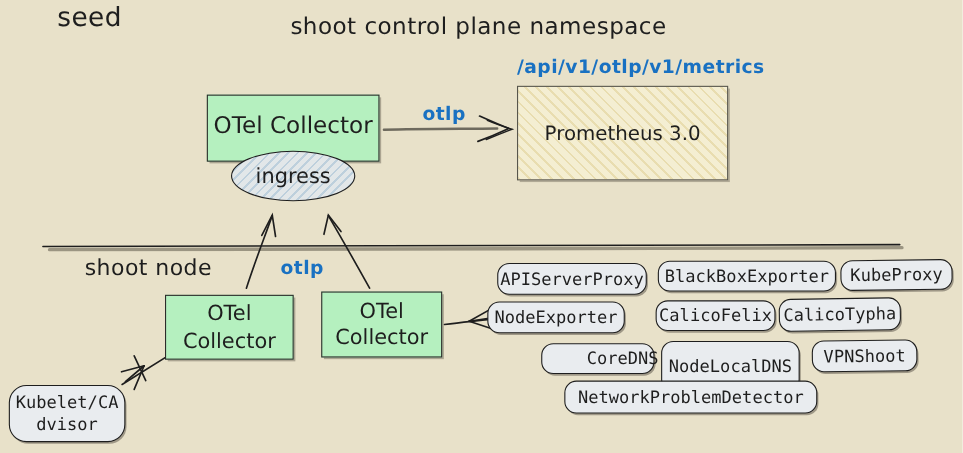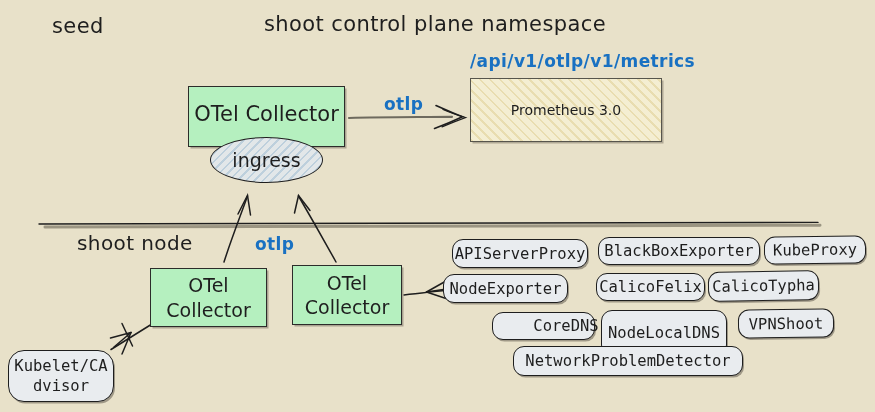--- a/index.html
+++ b/index.html
@@ -87,37 +87,37 @@
     </g>
 
     <g fill="none" stroke="#1e1e1e" stroke-width="1.5" stroke-linecap="round">
       <path d="M404,295 C424,292.5 444,290.5 464,288.5"></path>
       <path d="M426.5,292 L450.5,278.5"></path>
       <path d="M426.5,292 L453.5,288"></path>
       <path d="M426.5,292 L452,300.5"></path>
     </g>
   </svg>
 
-  <div class="hand" style="left:52px;top:14px;font-size:21px;">seed</div>
+  <div class="hand" style="left:52px;top:2px;font-size:24px;">seed</div>
   <div class="hand" style="left:264px;top:12px;font-size:21px;">shoot control plane namespace</div>
   <div class="hand" style="left:77px;top:231px;font-size:20px;">shoot node</div>
 
   <div class="box green" style="left:188px;top:86px;width:157px;height:61px;font-size:21px;padding-bottom:6px;">
     <span>OTel Collector</span>
   </div>
 
   <div class="ellipse" style="left:210px;top:137px;width:113px;height:46px;font-size:19px;">
     <span>ingress</span>
   </div>
 
   <div class="hand blue" style="left:384px;top:94px;font-size:17px;">otlp</div>
 
   <div class="hand blue" style="left:470px;top:51px;width:192px;text-align:center;font-size:17px;">/api/v1/otlp/v1/metrics</div>
 
-  <div class="box prom" style="left:470px;top:78px;width:192px;height:64px;font-size:14px;">
+  <div class="box prom" style="left:470px;top:78px;width:192px;height:86px;font-size:18px;">
     <span>Prometheus 3.0</span>
   </div>
 
   <div class="hand blue" style="left:255px;top:234px;font-size:17px;">otlp</div>
 
   <div class="box green twoline" style="left:150px;top:268px;width:117px;height:59px;font-size:19px;">
     <span>
       <span style="display:block;">OTel</span>
       <span style="display:block;">Collector</span>
     </span>

